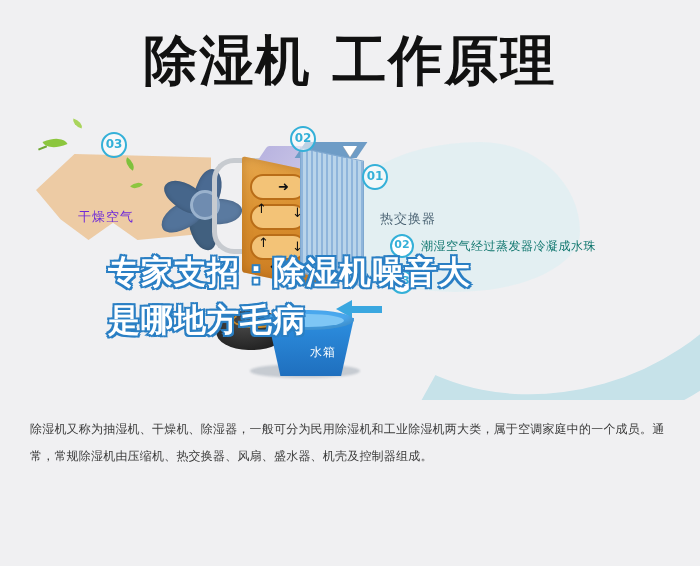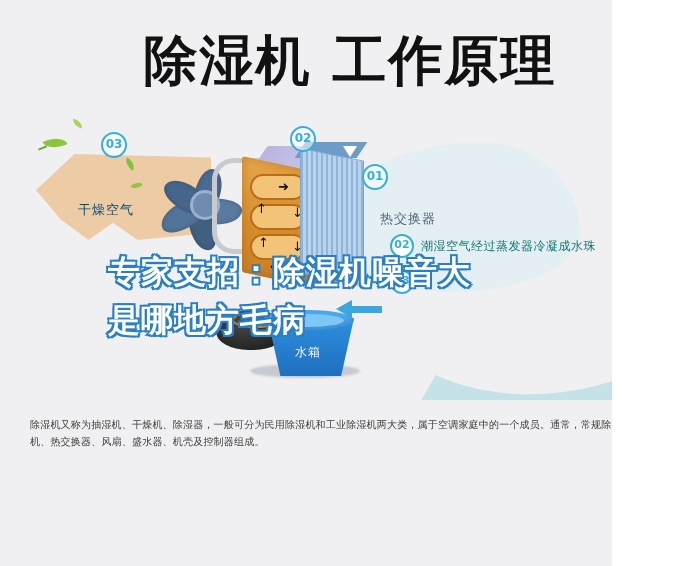--- a/index.html
+++ b/index.html
@@ -6,21 +6,21 @@
   html, body {
     margin: 0;
     padding: 0;
     background: #ffffff;
   }
   body {
     font-family: "DejaVu Sans", "Liberation Sans", sans-serif;
   }
   #page {
     position: relative;
-    width: 612px;
+    width: 700px;
     height: 566px;
     overflow: hidden;
     background: #f0f0f2;
   }
 
   
   #title-bar {
     position: absolute;
     left: 0; top: 0;
     width: 700px;
@@ -92,23 +92,23 @@
   #dry-arrow {
     position: absolute;
     left: 36px; top: 42px;
     width: 175px; height: 86px;
     background: #ecc89f;
     clip-path: polygon(0% 42%, 22% 0%, 100% 4%, 100% 92%, 58% 100%, 44% 80%, 30% 100%, 14% 76%);
     opacity: .95;
   }
   #dry-air-label {
     position: absolute;
-    left: 78px; top: 89px;
+    left: 78px; top: 96px;
     font-size: 13px;
-    color: #0c4a6e;
+    color: #6d28d9;
     letter-spacing: 1px;
     white-space: nowrap;
   }
 
   
   .leaf {
     position: absolute;
     background: #8ec63f;
     border-radius: 0 100% 0 100%;
   }
@@ -241,21 +241,21 @@
     border-radius: 50%;
     box-shadow: inset 0 -4px 6px rgba(0,0,0,.15);
   }
   #tank-inner {
     position: absolute; left: 10px; top: 6px;
     width: 72px; height: 13px;
     background: #7ec6f5;
     border-radius: 50%;
   }
   #tank-label {
-    position: absolute; left: 0; top: 36px;
+    position: absolute; left: 15px; top: 36px;
     width: 92px;
     text-align: center;
     font-size: 12px;
     color: #ffffff;
     letter-spacing: 1px;
   }
   #tank-shadow {
     position: absolute; left: 250px; top: 252px;
     width: 110px; height: 14px;
     background: rgba(70,90,110,.25);
@@ -366,22 +366,22 @@
       -2px -2px 0 #2a7fc4;
   }
 
   
   #body-copy {
     position: absolute;
     left: 30px; top: 416px;
     width: 644px;
   }
   .copy-para {
-    font-size: 10px;
-    line-height: 17px;
+    font-size: 12px;
+    line-height: 27px;
     color: #3b3b3b;
     margin: 0 0 14px 0;
     letter-spacing: .2px;
   }
   .copy-lead {
     font-weight: bold;
     color: #3b3b3b;
   }
 </style>
 </head>

